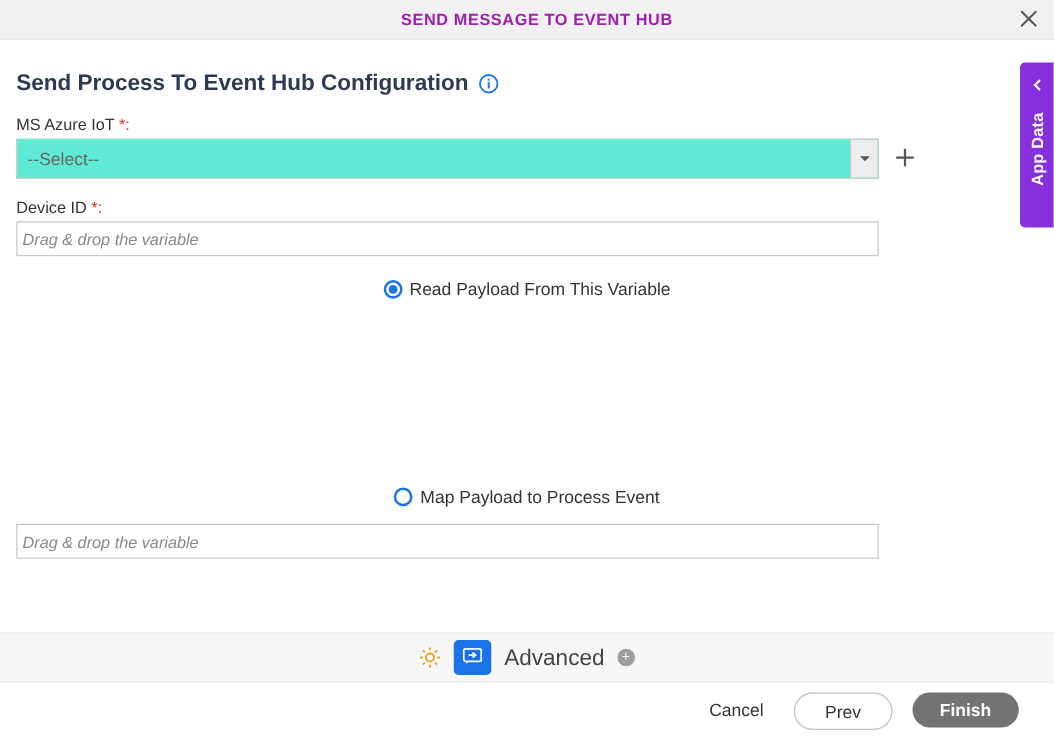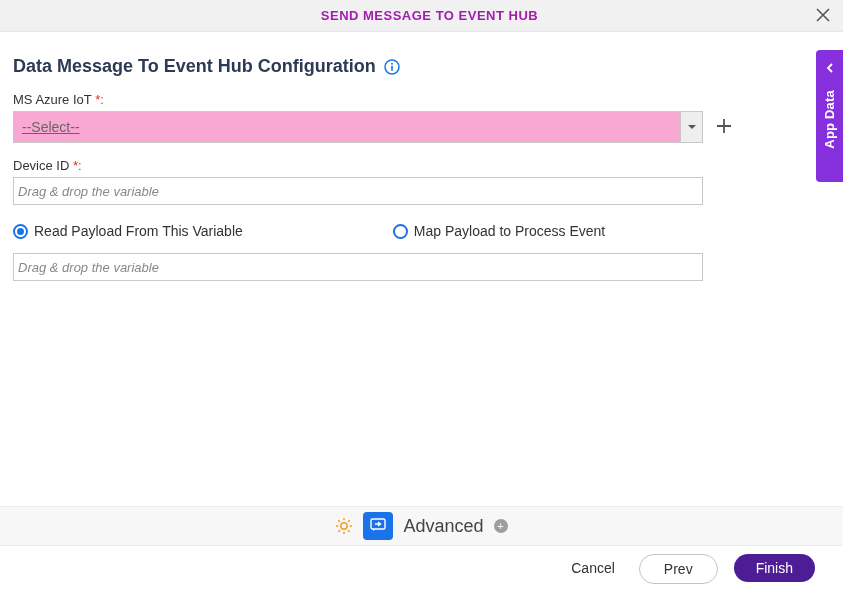--- a/index.html
+++ b/index.html
@@ -72,29 +72,28 @@
     display: flex;
     align-items: center;
     gap: 10px;
     margin-bottom: 14px;
   }
   .select {
     flex: 0 0 auto;
     width: 690px;
     height: 32px;
     border: 1px solid #c8c8c8;
-    background: #f9a8d4;
+    background: #5eead4;
     display: flex;
     align-items: center;
     position: relative;
     padding: 0 8px;
     color: #666;
     font-size: 14px;
     cursor: pointer;
-    text-decoration: underline;
   }
   .select .caret {
     position: absolute;
     right: 0; top: 0;
     width: 22px; height: 30px;
     background: #eee;
     border-left: 1px solid #c8c8c8;
     display: flex;
     align-items: center;
     justify-content: center;
@@ -119,20 +118,21 @@
     outline: none;
     background:#fff;
   }
   .text-input::placeholder { color:#888; font-style: italic; }
   .radio-row {
     display:flex;
     gap: 150px;
     margin-top: 18px;
     margin-bottom: 14px;
     align-items:center;
+    flex-direction:column;
   }
   .radio-item {
     display:flex;
     align-items:center;
     gap:6px;
     cursor:pointer;
   }
   .radio-circle {
     width:15px;height:15px;
     border-radius:50%;
@@ -210,43 +210,43 @@
   .btn-cancel {
     background:none;border:none;font-size:14px;color:#333;cursor:pointer;
     padding:6px 8px;
   }
   .btn-prev {
     background:#fff;border:1px solid #c3c3c3;border-radius:18px;
     font-size:14px;color:#333;cursor:pointer;
     padding:6px 24px;
   }
   .btn-finish {
-    background:#4c1d95;border:none;border-radius:18px;
-    font-size:14px;color:#fff;font-weight:400;cursor:pointer;
+    background:#737373;border:none;border-radius:18px;
+    font-size:14px;color:#fff;font-weight:700;cursor:pointer;
     padding:6px 22px;
   }
 </style>
 </head>
 <body>
 
 <div class="header">
   <span class="header-title">SEND MESSAGE TO EVENT HUB</span>
   <div class="close-btn">
     <span>
       <svg viewBox="0 0 14 14">
           <path d="M1 1 L13 13 M13 1 L1 13" stroke="currentColor" stroke-width="1.6" fill="none"></path>
         </svg>
     </span>
   </div>
 </div>
 
 <div class="content">
 
   <div class="page-title-row">
-    <h2 class="page-title">Data Message To Event Hub Configuration</h2>
+    <h2 class="page-title">Send Process To Event Hub Configuration</h2>
     <span class="info-icon">
       <svg viewBox="0 0 16 16">
           <circle cx="8" cy="8" r="7" fill="none" stroke="currentColor" stroke-width="1.5"></circle>
           <rect x="7.2" y="6.8" width="1.6" height="5" fill="currentColor"></rect>
           <rect x="7.2" y="4" width="1.6" height="1.6" fill="currentColor"></rect>
         </svg>
     </span>
   </div>
 
   

